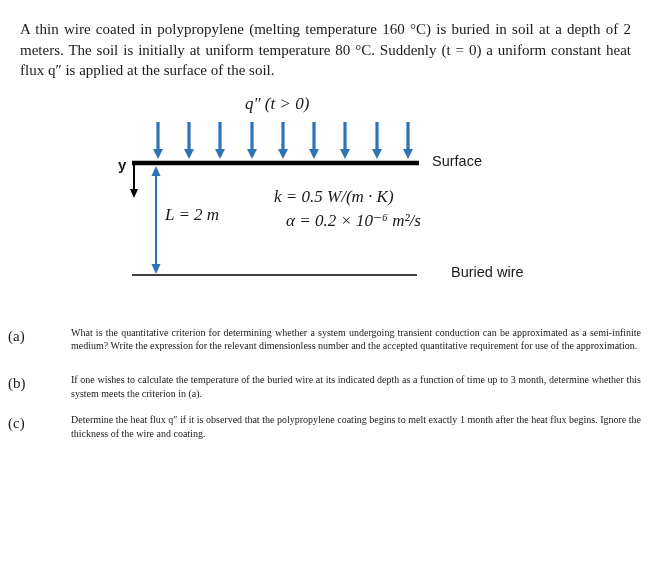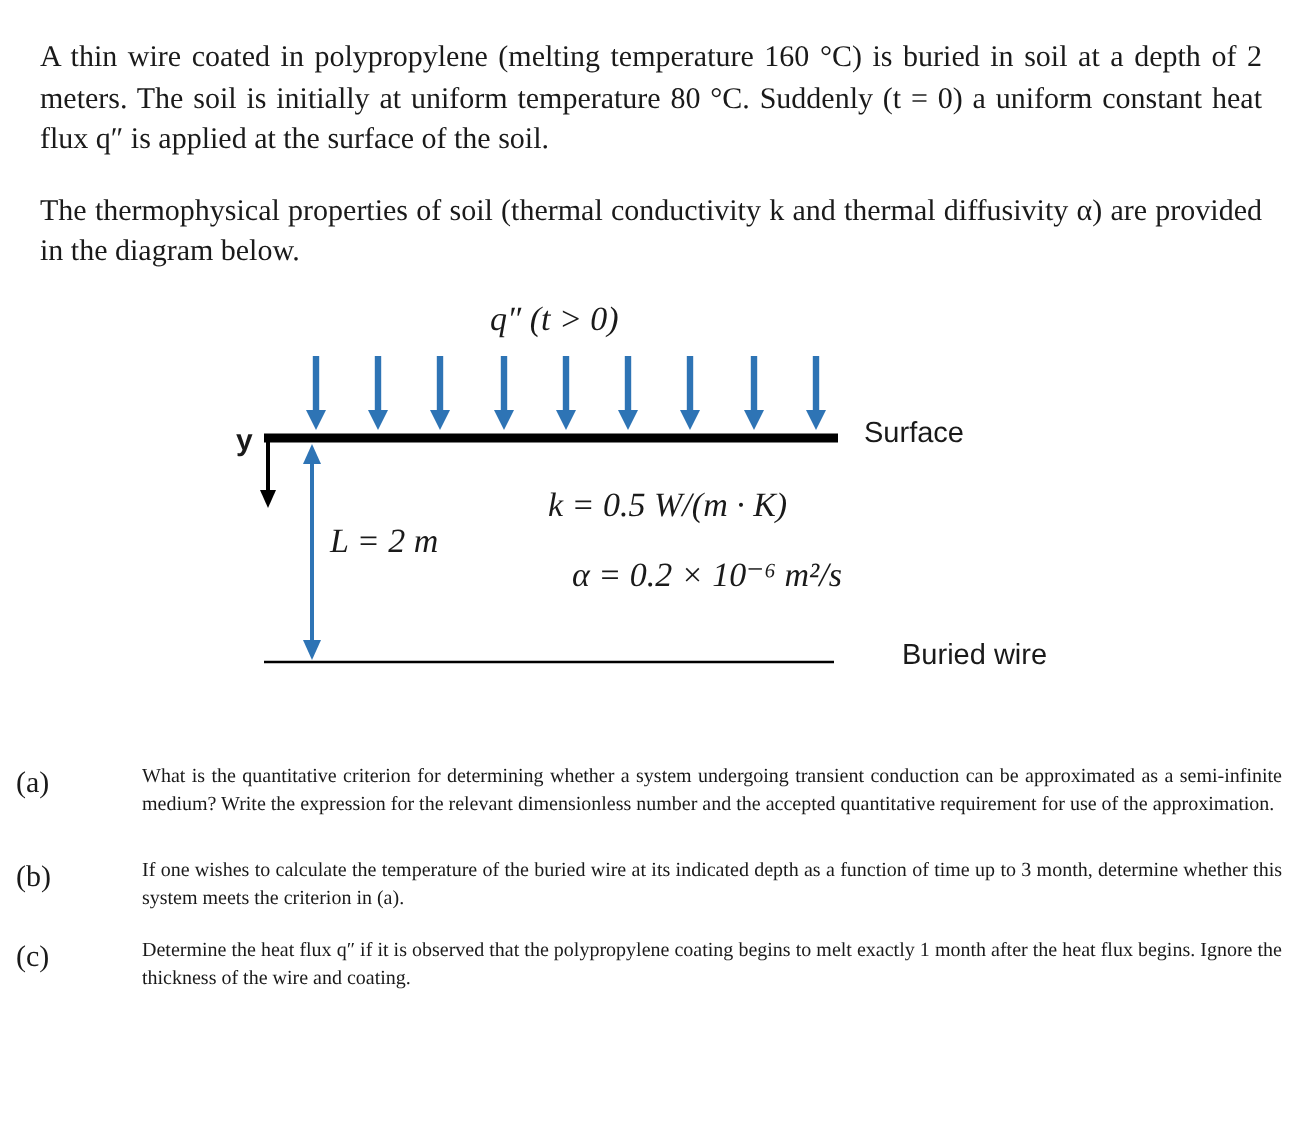--- a/index.html
+++ b/index.html
@@ -57,21 +57,20 @@
     margin-left:36px;
   }
 </style>
 </head>
 <body>
 
 <div class="page">
 
   <p class="para">A thin wire coated in polypropylene (melting temperature 160 °C) is buried in soil at a depth of 2 meters.  The soil is initially at uniform temperature 80 °C.  Suddenly (t = 0) a uniform constant heat flux q″ is applied at the surface of the soil.</p>
 
-  <p class="para">The thermophysical properties of soil (thermal conductivity k and thermal diffusivity α) are provided in the diagram below.</p>
 
   <div class="diagram">
 
     <svg width="652" height="202" viewBox="0 0 652 202">
 
       <g>
         <line class="flux-line" x1="150" y1="29" x2="150" y2="57"></line>
           <polygon class="flux-head" points="145,56 155,56 150,66"></polygon>
         <line class="flux-line" x1="181" y1="29" x2="181" y2="57"></line>
           <polygon class="flux-head" points="176,56 186,56 181,66"></polygon>
@@ -110,21 +109,21 @@
     <div class="dlabel math" style="left:237px;top:1px;">q″ (t &gt; 0)</div>
 
     <div class="dlabel sans" style="left:424px;top:60px;">Surface</div>
 
     <div class="dlabel ylab" style="left:110px;top:63px;">y</div>
 
     <div class="dlabel math" style="left:157px;top:112px;">L = 2 m</div>
 
     <div class="dlabel math" style="left:266px;top:94px;">k = 0.5 W/(m · K)</div>
 
-    <div class="dlabel math" style="left:278px;top:117px;margin-top:12px;">α = 0.2 × 10⁻⁶ m²/s</div>
+    <div class="dlabel math" style="left:278px;top:117px;">α = 0.2 × 10⁻⁶ m²/s</div>
 
     <div class="dlabel sans" style="left:443px;top:171px;">Buried wire</div>
   </div>
 
   <div class="questions">
 
     <div class="question q-a">
       <div class="q-label">(a)</div>
       <div class="q-text">What is the quantitative criterion for determining whether a system undergoing transient conduction can be approximated as a semi-infinite medium?   Write the expression for the relevant dimensionless number and the accepted quantitative requirement for use of the approximation.</div>
     </div>

